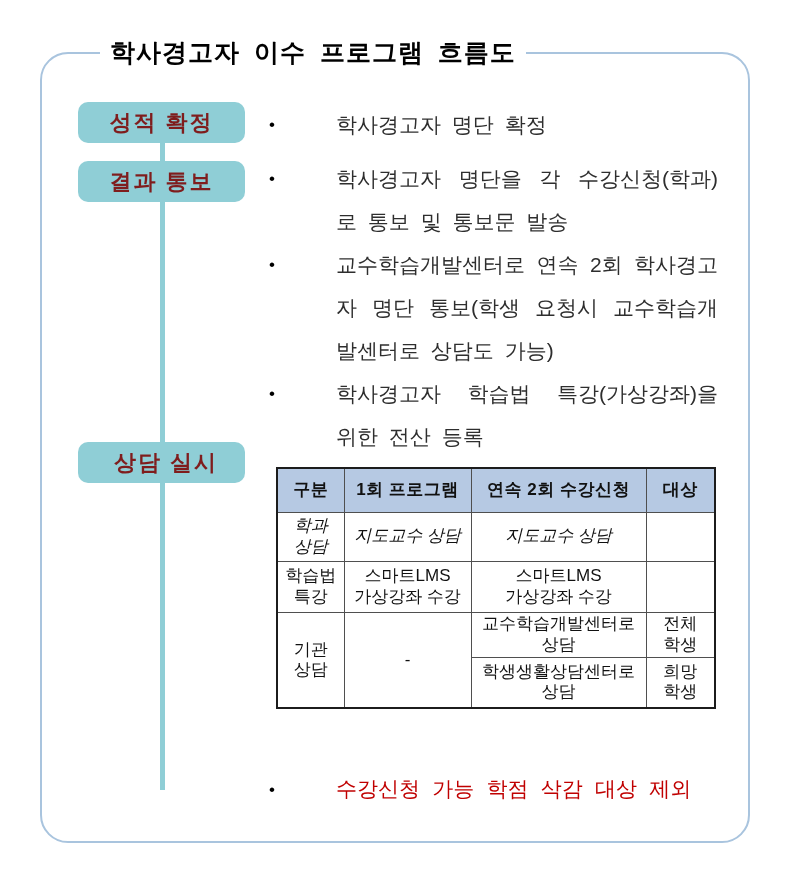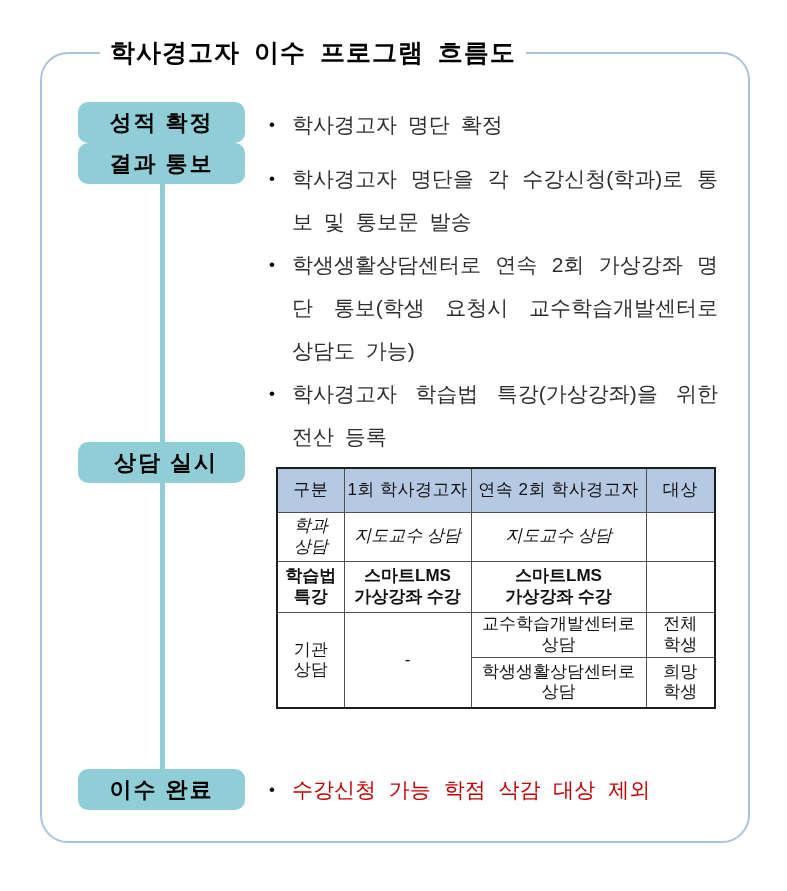--- a/index.html
+++ b/index.html
@@ -23,110 +23,109 @@
   }
 
   .connector {
     position:absolute; left:160px; top:122px; width:5px; height:668px;
     background:var(--accent-teal,#8fced6); z-index:1;
   }
 
   .step {
     position:absolute; left:78px; width:167px; height:41px; z-index:2;
     background:var(--accent-teal,#8fced6); border-radius:10px;
-    color:#000000; font-size:22px; font-weight:bold; letter-spacing:2px;
+    color:#7f1d1d; font-size:22px; font-weight:bold; letter-spacing:2px;
     display:flex; align-items:center; justify-content:center; white-space:nowrap;
   }
   .step.s1 { top:102px; }
-  .step.s2 { top:143px; }
+  .step.s2 { top:161px; }
   .step.s3 { top:442px;padding-left:9px; }
   .step.s4 { top:769px; }
 
   .notes { position:absolute; left:266px; width:452px; list-style:none; }
   .notes.n1 { top:103px; }
   .notes.n2 { top:157px; }
   .notes.n3 { top:768px; width:470px; }
   .notes li {
     display:grid; grid-template-columns:26px 1fr;
     font-size:21px; line-height:43px; color:#2e2e2e;
   }
   .notes li .dot { font-size:17px; color:#000; text-align:left; padding-left:3px; }
-  .notes li .txt { text-align:justify; word-break:break-all; word-spacing:5px; }
-  .notes.n3 li .txt { color:var(--alert-red,#c00000); word-spacing:7px; text-align:left; }
+  .notes li .txt { text-align:justify; word-break:break-all; word-spacing:5px;margin-left:44px; }
+  .notes.n3 li .txt { color:var(--alert-red,#c00000); word-spacing:7px; text-align:left;font-family:Liberation Serif, serif; }
 
   table.counsel {
     position:absolute; left:276px; top:467px; width:438px;
     border-collapse:collapse; table-layout:fixed;
     border:2px solid #1c1c1c;
   }
   table.counsel th, table.counsel td {
     border:1px solid #4f4f4f; text-align:center; vertical-align:middle;
     font-size:17px; color:#111; white-space:pre-line; line-height:1.18;
     padding:0 2px; overflow:hidden;
   }
   table.counsel th {
-    background:var(--header-bg,#b6c9e3); font-weight:normal; letter-spacing:0.5px;
+    background:var(--header-bg,#b6c9e3); font-weight:bold; letter-spacing:0.5px;
   }
   tr.hrow  { height:44px; }
   tr.r1    { height:49px;font-style:italic; }
-  tr.r2    { height:51px;font-weight:bold; }
+  tr.r2    { height:51px; }
   tr.r3a   { height:45px; }
   tr.r3b   { height:51px; }
   td.tight { line-height:0.82; }
 </style>
 </head>
 <body>
 
 <div class="canvas">
 
   <div class="frame"></div>
 
   <div class="title">학사경고자  이수  프로그램  흐름도</div>
 
   <div class="connector"></div>
 
   <div class="step s1">성적 확정</div>
   <div class="step s2">결과 통보</div>
   <div class="step s3">상담 실시</div>
-  <div class="step s4">이수 완료</div>
 
   <ul class="notes n1">
     <li>
       <span class="dot">•</span>
       <span class="txt">학사경고자 명단 확정</span>
     </li>
   </ul>
 
   <ul class="notes n2">
     <li>
       <span class="dot">•</span>
       <span class="txt">학사경고자 명단을 각 수강신청(학과)로 통보 및 통보문 발송</span>
     </li>
     <li>
       <span class="dot">•</span>
-      <span class="txt">학생생활상담센터로 연속 2회 가상강좌 명단 통보(학생 요청시 교수학습개발센터로 상담도 가능)</span>
+      <span class="txt">교수학습개발센터로 연속 2회 학사경고자 명단 통보(학생 요청시 교수학습개발센터로 상담도 가능)</span>
     </li>
     <li>
       <span class="dot">•</span>
       <span class="txt">학사경고자 학습법 특강(가상강좌)을 위한 전산 등록</span>
     </li>
   </ul>
 
   <table class="counsel">
     <colgroup>
       <col style="width:67px">
         <col style="width:127px">
         <col style="width:175px">
         <col style="width:69px">
     </colgroup>
     <tbody>
         <tr class="hrow">
       <th>구분</th>
-      <th>1회 학사경고자</th>
-      <th>연속 2회 학사경고자</th>
+      <th>1회 프로그램</th>
+      <th>연속 2회 수강신청</th>
       <th>대상</th>
     </tr>
     <tr class="r1">
       <td class="tight">학과
 상담</td>
       <td>지도교수 상담</td>
       <td>지도교수 상담</td>
       <td></td>
     </tr>
     <tr class="r2">

